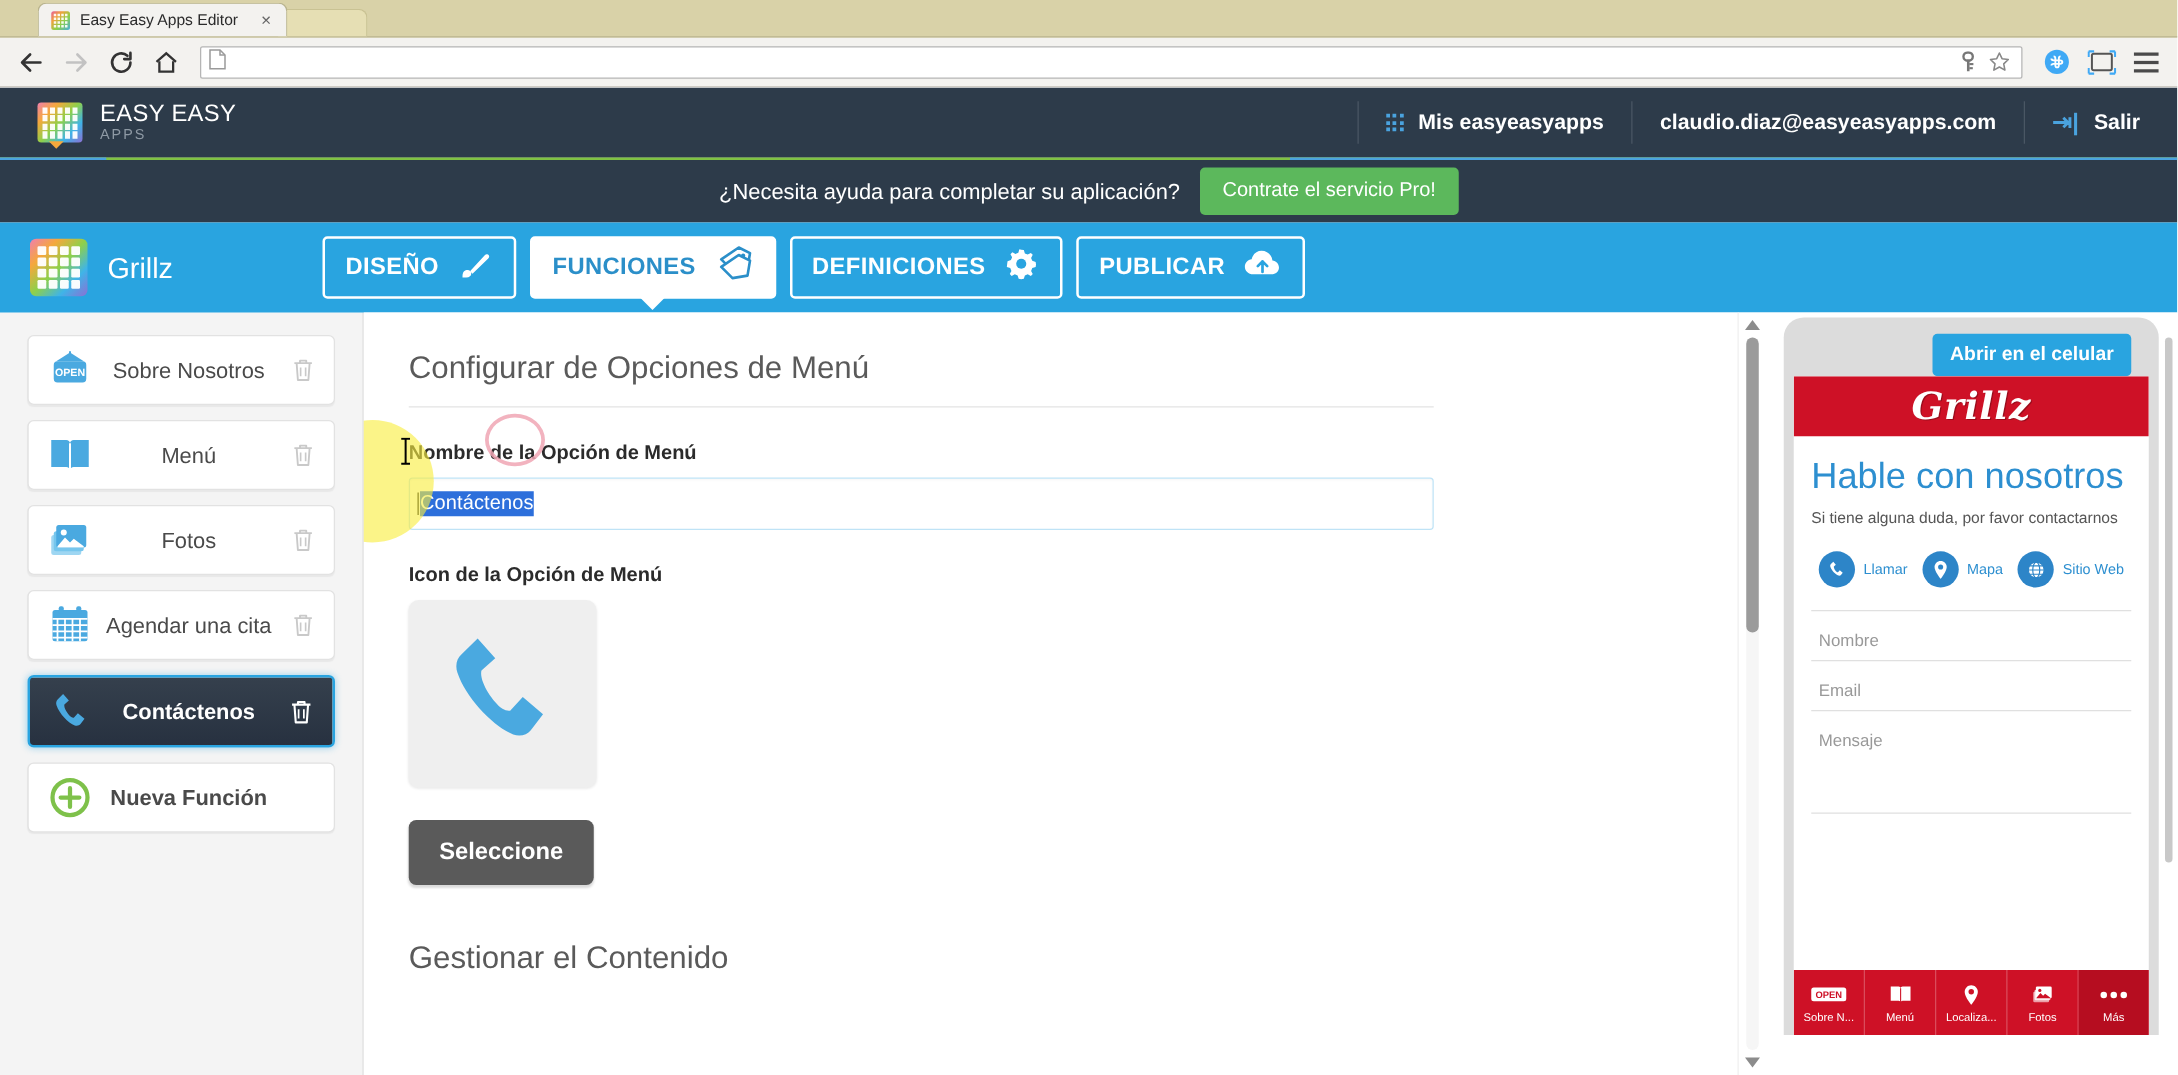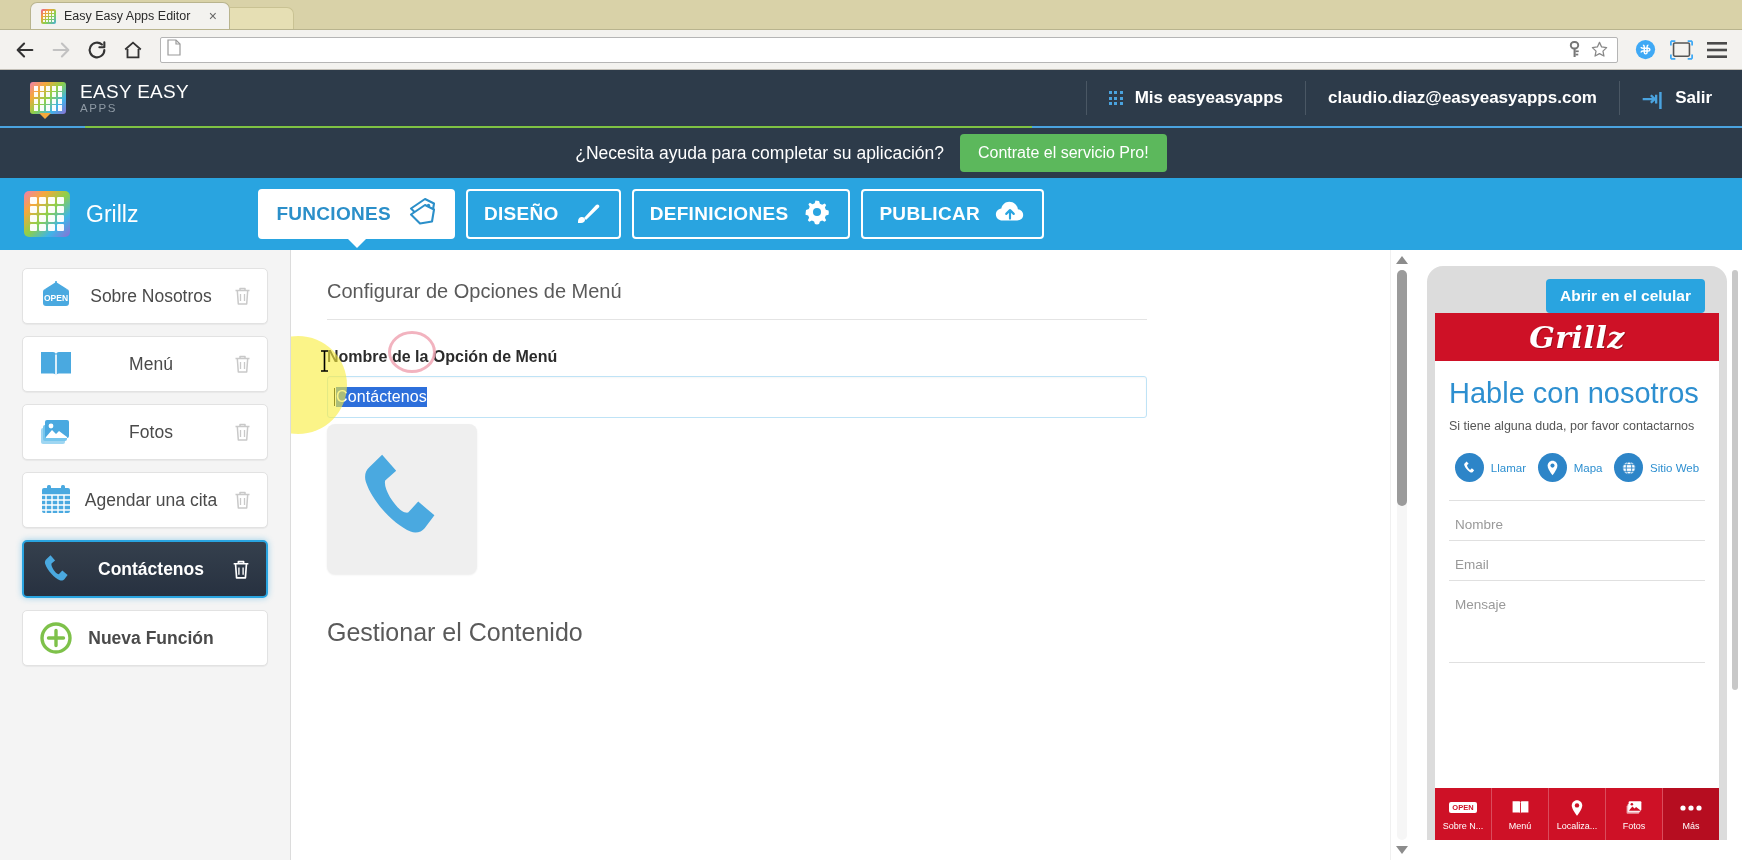--- a/index.html
+++ b/index.html
@@ -184,21 +184,21 @@
   }
   .fn-item.selected .fn-label { color:#fff; font-weight: bold; }
   .fn-item.selected .fn-trash { color:#fff; }
   .fn-item.new .fn-label { font-weight: bold; color:#4a4a4a; }
 
   .content {
     flex: 1; position: relative; overflow: hidden; background:#fff;
     padding: 30px 0 0 36px;
   }
   .content-inner { width: 820px; }
-  .sec-title { font-size: 20px; color:#5a5a5a; font-weight: normal; padding-bottom: 16px; border-bottom: 1px solid #e4e4e4; }
+  .sec-title { font-size: 25px; color:#5a5a5a; font-weight: normal; padding-bottom: 16px; border-bottom: 1px solid #e4e4e4; }
   .field-label { font-size: 16px; font-weight: bold; color:#2b2b2b; margin-top: 28px; margin-bottom: 10px; }
   .text-input {
     width: 820px; height: 42px; border: 1px solid #bfe3f6; border-radius: 3px;
     background: #fff; display:flex; align-items:center; padding: 0 6px;
     box-shadow: inset 0 1px 2px rgba(0,0,0,0.04);
   }
   .input-value {
     font-size: 16px; color:#fff; background:#2d6fdb;
     padding: 1px 0; letter-spacing: .1px;
   }
@@ -239,21 +239,21 @@
     border-left: 1px solid #f0f0f0;
   }
   .sc-arrow { position:absolute; left:5px; width:0;height:0; }
   .sc-arrow.up { top: 6px; border-left:6px solid transparent; border-right:6px solid transparent; border-bottom:8px solid #8c8c8c; }
   .sc-arrow.down { bottom: 6px; border-left:6px solid transparent; border-right:6px solid transparent; border-top:8px solid #8c8c8c; }
   .sc-track { position:absolute; top:20px; bottom:20px; left:6px; width:10px; background:#f6f6f6; border-radius:5px; }
   .sc-thumb { position:absolute; top:20px; left:6px; width:10px; height:236px; background:#9b9b9b; border-radius:5px; }
 
   
   .preview {
-    width: 330px; flex: none; background:#fff; padding-top: 16px;
+    width: 330px; flex: none; background:#fff; padding-top: 4px;
     display:flex; justify-content:center; position:relative;
   }
   .phone {
     width: 300px; height: 574px; background: #dcdcdc;
     border-radius: 16px 16px 0 0; padding: 10px 8px 0 8px;
     position: relative; overflow: hidden;
   }
   .open-btn {
     position:absolute; right: 22px; top: 13px;
     background:#29a4e0; color:#fff; font-size: 15.5px; font-weight: bold;
@@ -491,37 +491,37 @@
             <i></i>
           <i></i>
             <i></i>
             <i></i>
             <i></i>
         </span>
         <span class="app-name">Grillz</span>
       </div>
 
       <div class="tabs">
+        <div class="tabbtn">
+          <span>DISEÑO</span>
+          <span>
+            <svg width="30" height="30" viewBox="0 0 30 30">
+                <path d="M5 25c0-4 2-5 4-5s3 1.5 3 3-1.5 3-4 3H5z" fill="#fff"></path>
+                <path d="M11 21l12-13c1-1 2.5-.5 3 .2.6.8.4 1.8-.4 2.5L13 23z" fill="#fff"></path>
+              </svg>
+          </span>
+        </div>
         <div class="tabbtn active">
           <span>FUNCIONES</span>
           <span>
             <svg width="32" height="32" viewBox="0 0 32 32">
               <path d="M20 3l9 4.5-2 12-12 2L6 12.5z" fill="none" stroke="#2b8fc9" stroke-width="2.1" stroke-linejoin="round"></path>
               <path d="M15 6l9 4.5-2 12-12 2L1 15.5z" fill="#fff" stroke="#2b8fc9" stroke-width="2.1" stroke-linejoin="round" transform="translate(5,3)"></path>
               <circle cx="23.5" cy="9.5" r="1.7" fill="#2b8fc9"></circle>
             </svg>
-          </span>
-        </div>
-        <div class="tabbtn">
-          <span>DISEÑO</span>
-          <span>
-            <svg width="30" height="30" viewBox="0 0 30 30">
-                <path d="M5 25c0-4 2-5 4-5s3 1.5 3 3-1.5 3-4 3H5z" fill="#fff"></path>
-                <path d="M11 21l12-13c1-1 2.5-.5 3 .2.6.8.4 1.8-.4 2.5L13 23z" fill="#fff"></path>
-              </svg>
           </span>
         </div>
         <div class="tabbtn">
           <span>DEFINICIONES</span>
           <span>
             <svg width="30" height="30" viewBox="0 0 32 32">
                 <path d="M16 4l2.2.3.9 2.9 2.4 1 2.7-1.4 1.6 1.6-1.4 2.7 1 2.4 2.9.9.3 2.2-.3 2.2-2.9.9-1 2.4 1.4 2.7-1.6 1.6-2.7-1.4-2.4 1-.9 2.9-2.2.3-2.2-.3-.9-2.9-2.4-1-2.7 1.4-1.6-1.6 1.4-2.7-1-2.4-2.9-.9L4 16l.3-2.2 2.9-.9 1-2.4-1.4-2.7 1.6-1.6L11.1 7.6l2.4-1 .9-2.9z" fill="#fff"></path>
                 <circle cx="16" cy="16" r="4.3" fill="#29a4e0"></circle>
               </svg>
           </span>
@@ -647,28 +647,30 @@
       <div class="content">
         <div class="content-inner">
           <div class="sec-title">Configurar de Opciones de Menú</div>
 
           <div class="field-label">Nombre de la Opción de Menú</div>
           <div class="text-input">
             <span class="caret"></span>
             <span class="input-value">Contáctenos</span>
           </div>
 
+          <div class="field-label">Icon de la Opción de Menú</div>
           <div class="icon-well">
             <span>
               <svg width="104" height="104" viewBox="0 0 34 34">
                 <path d="M10.5 3.2l4.6 5.2-3.6 3.2c-.7 2.6 2.8 8.1 5.5 10 .6.4 1.4.6 2 .5l3.3-3.6 5.3 4.5-3.2 4.2c-1 1.3-2.9 1.7-4.6 1.1C14.6 26.2 7.4 18.8 5.2 12.1c-.6-1.8-.2-3.7 1.1-4.8z" fill="#4aa9e0"></path>
               </svg>
             </span>
           </div>
 
+          <div class="select-btn">Seleccione</div>
 
           <div class="sec-title2">Gestionar el Contenido</div>
 
           <div class="hl-circle"></div>
           <div class="click-ellipse"></div>
           <div class="cursor-ibeam">
             <svg width="11" height="22" viewBox="0 0 11 22">
                 <path d="M2 1h7M2 21h7M5.5 1v20" stroke="#000" stroke-width="1.6" fill="none"></path>
               </svg>
           </div>

